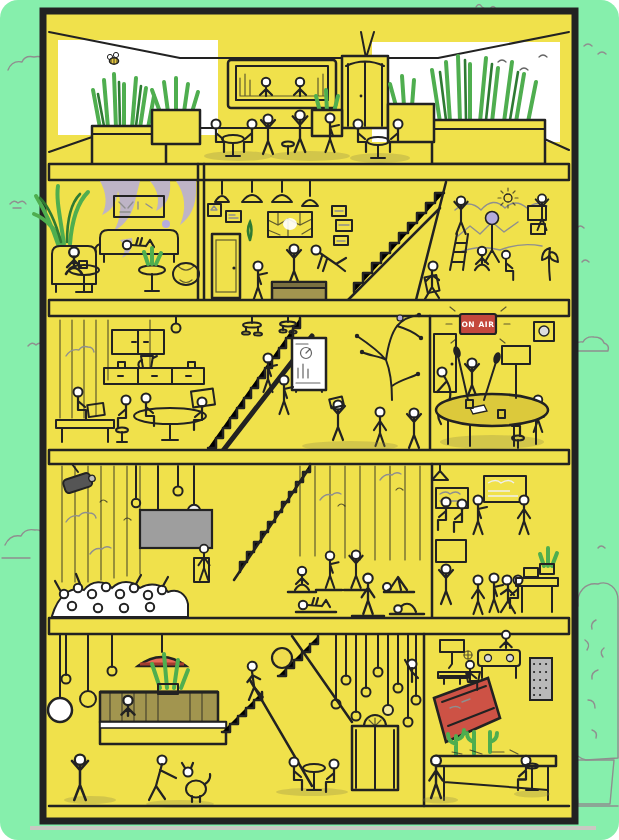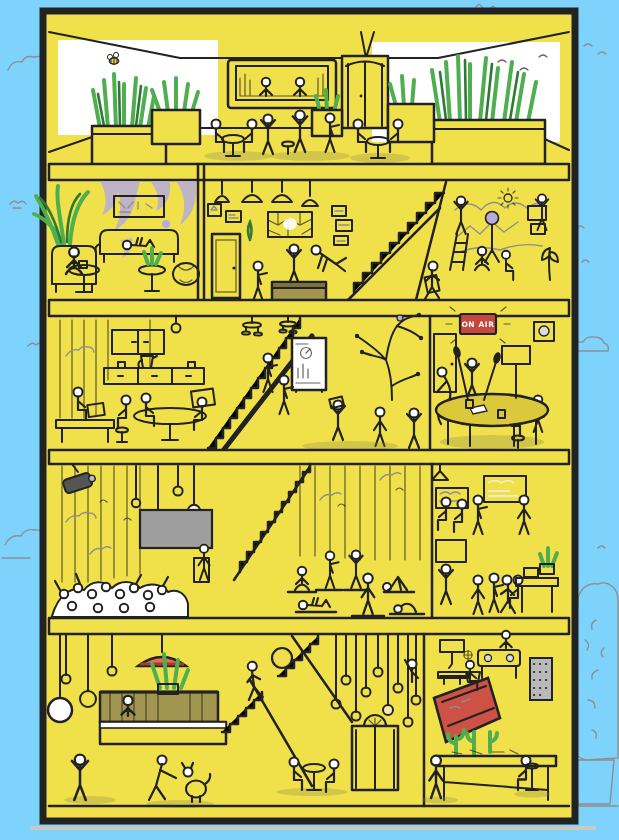--- a/index.html
+++ b/index.html
@@ -3,22 +3,22 @@
 <meta charset="utf-8">
 <style>
   :root{
     --yellow:#F0E14B; --yellow_dark:#DCC93B; --outline:#222222;
     --green:#4FAE4F; --green_dark:#2E7A33; --purple:#B5ACDC;
     --red:#C4483D; --coral:#E86A57; --olive:#A2954F;
     --gray:#9E9E9E; --gray_light:#C9C9C9; --bulb_glow:#F6ECA4;
     --sketch:#8f8f8f; --shadow:#8f874a;
   }
   html,body{margin:0;padding:0;background:#ffffff;}
-  .stage{width:619px;height:840px;position:relative;background:#7dd3fc;overflow:hidden;
-         font-family:"DejaVu Sans",sans-serif;}
+  .stage{width:619px;height:840px;position:relative;background:#86efac;overflow:hidden;
+         font-family:"DejaVu Sans",sans-serif;border-radius:18px;}
   svg{display:block}
   .fy{fill:var(--yellow)} .fyd{fill:var(--yellow_dark)} .fw{fill:#fff} .fp{fill:var(--purple)} .fr{fill:var(--red)}
   .fc{fill:var(--coral)} .fol{fill:var(--olive)} .fgr{fill:var(--gray)}
   .o{stroke:var(--outline);stroke-width:2;fill:none;stroke-linecap:round;stroke-linejoin:round}
   .o25{stroke:var(--outline);stroke-width:2.5;stroke-linecap:round;stroke-linejoin:round}
   .thin{stroke:var(--outline);stroke-width:1.2;fill:none;opacity:.7;stroke-linecap:round}
   .sk{stroke:var(--sketch);stroke-width:1.4;fill:none;stroke-linecap:round;stroke-linejoin:round}
   .grass{stroke:var(--green);stroke-width:4;stroke-linecap:round;fill:none}
   .grassd{stroke:var(--green_dark);stroke-width:2.6;stroke-linecap:round;fill:none}
   .fig{stroke:var(--outline);stroke-width:2.2;fill:none;stroke-linecap:round;stroke-linejoin:round}

